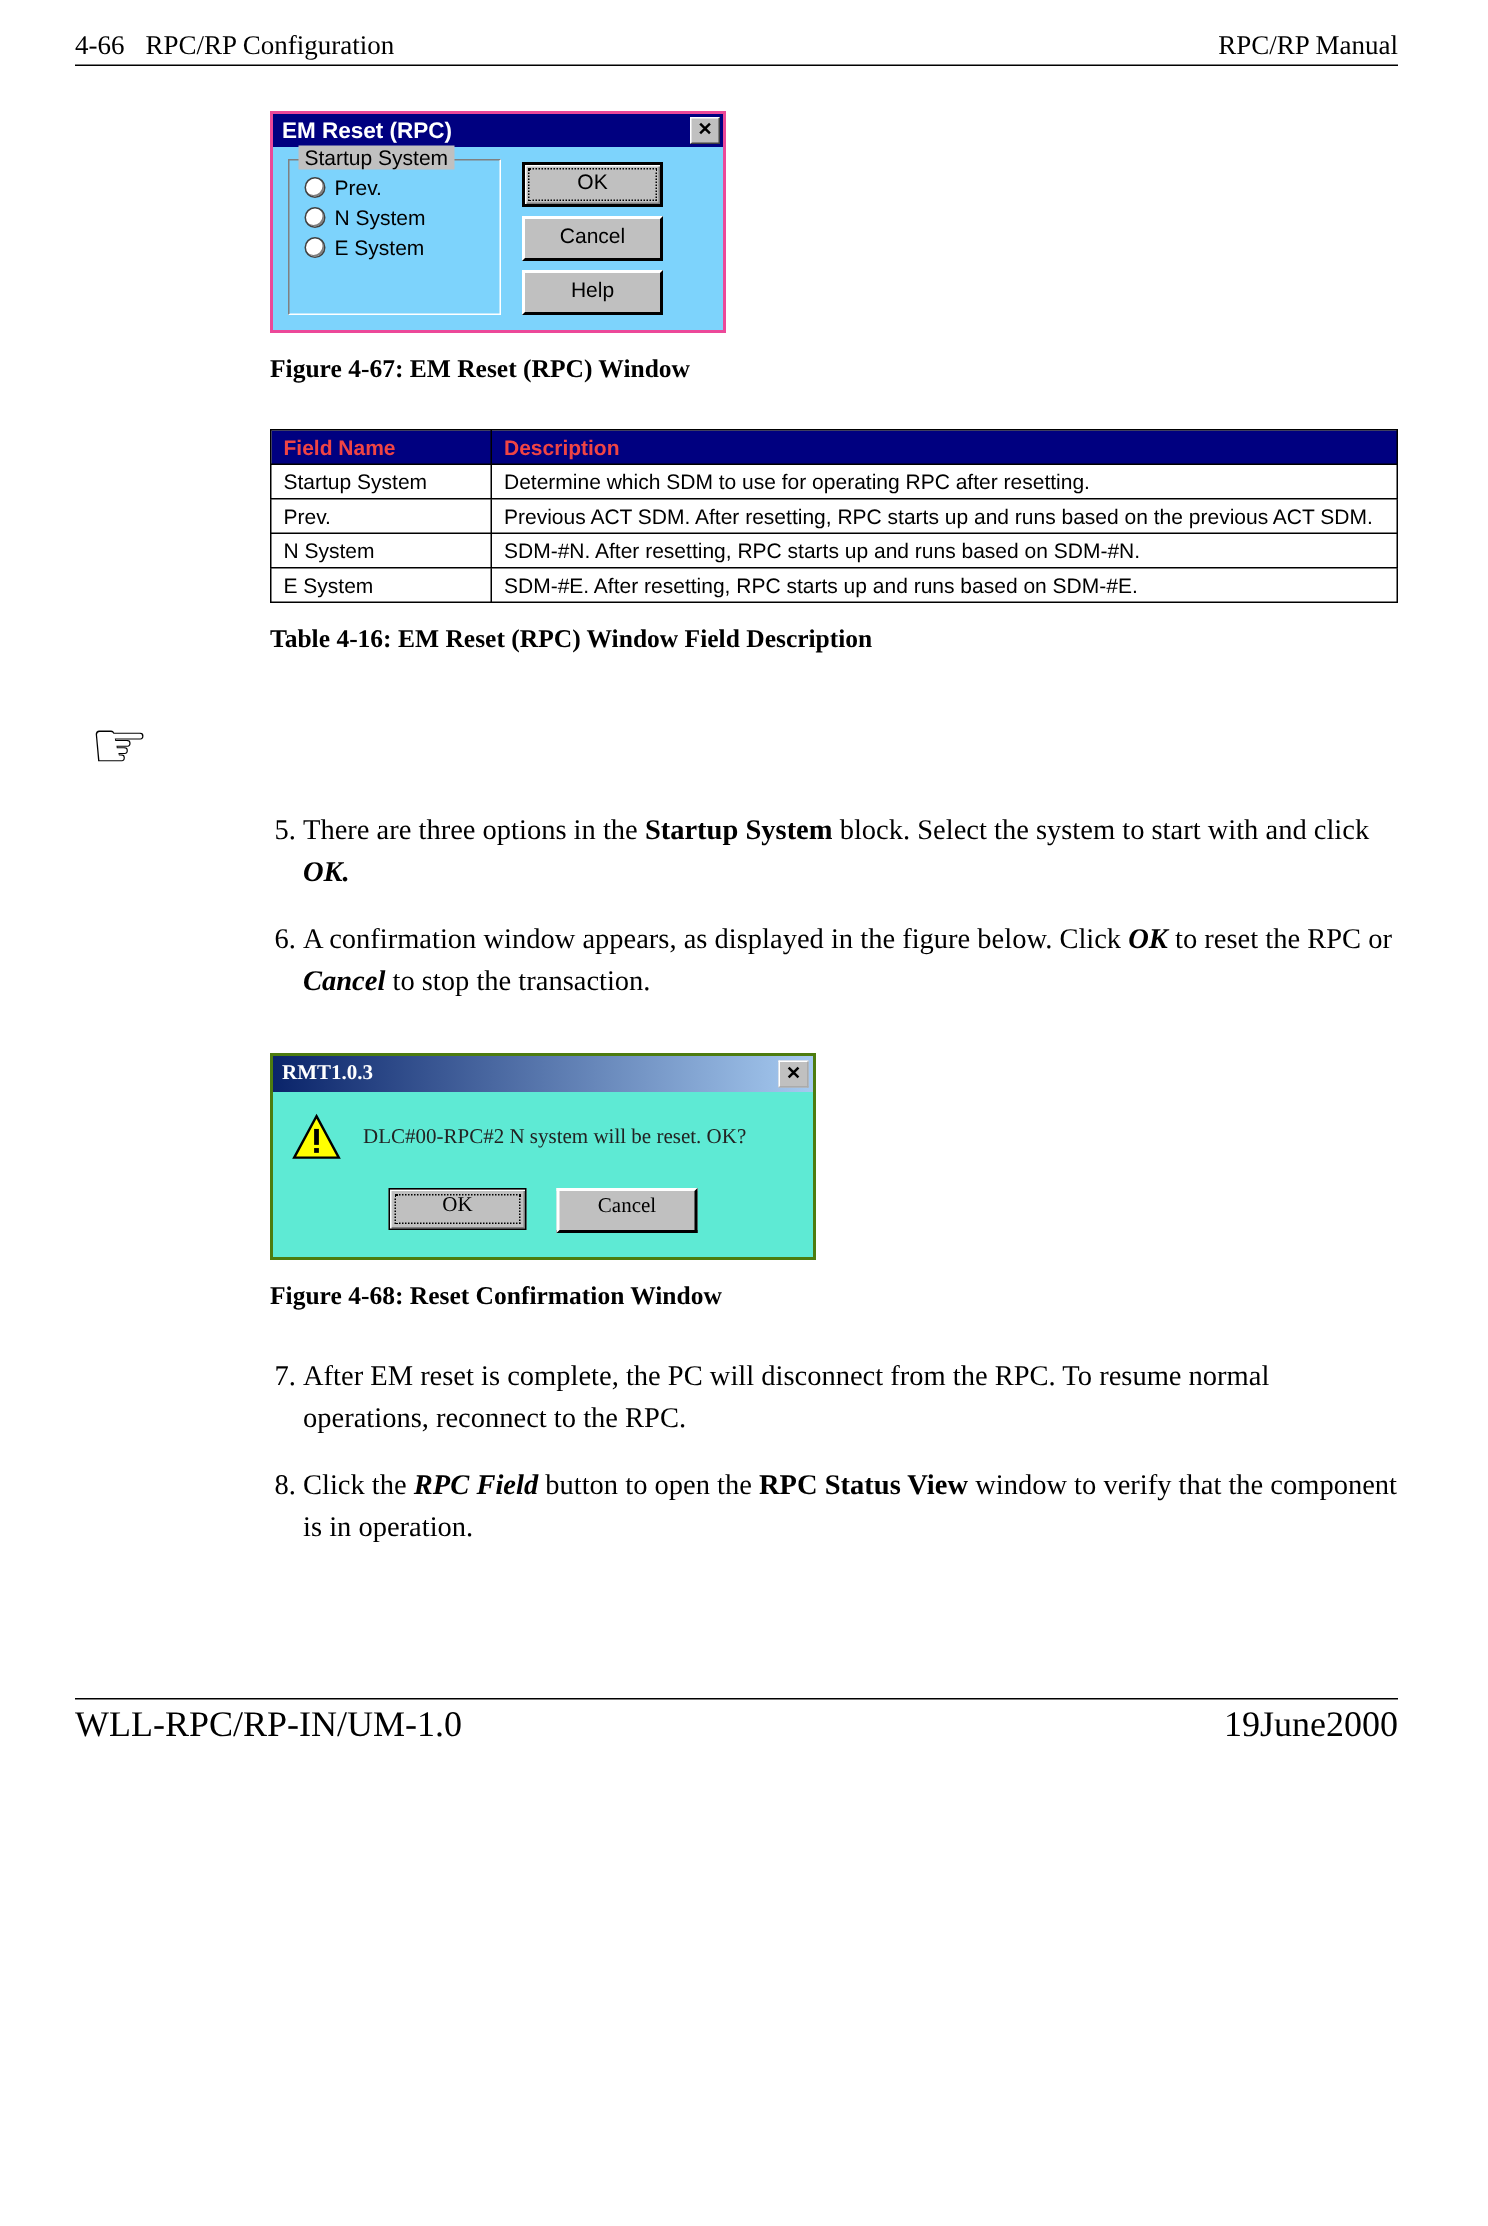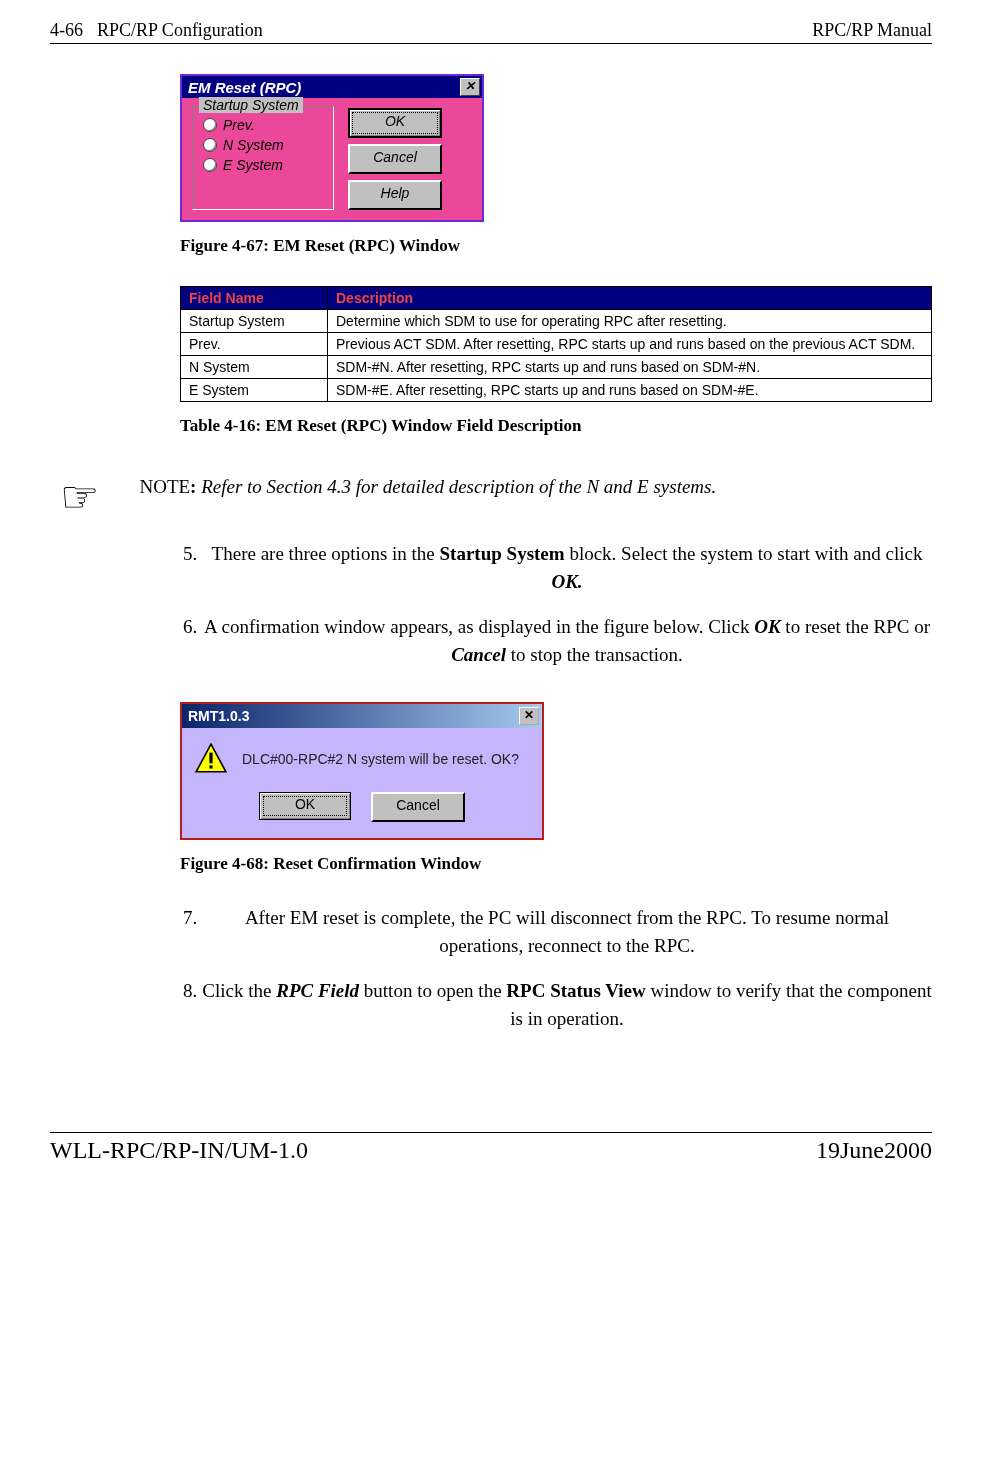--- a/index.html
+++ b/index.html
@@ -22,24 +22,23 @@
     padding-bottom: 2px;
     margin-bottom: 30px;
   }
   .hdr .left { display:flex; gap:14px;}
   .content {
     margin-left: 130px;
   }
   
   .win95 {
     display:inline-block;
-    border: 2px solid #6d28d9;
-    background:#ec4899;
+    border: 2px solid #ec4899;
+    background:#7dd3fc;
     font-family: Arial, sans-serif;
-    font-style: italic;
   }
   .win95 .titlebar {
     background:#000080;
     color:#fff;
     display:flex;
     justify-content:space-between;
     align-items:center;
     padding:2px 2px 2px 6px;
     font-size:15px;
     font-weight:bold;
@@ -103,25 +102,25 @@
     border:1px solid #000;
     padding:3px 8px;
     vertical-align:top;
   }
   table.ft td.fn{width:130px;}
   .note-row{display:flex;align-items:flex-start;gap:40px;margin:40px 0 20px -120px;}
   .note-row .hand{font-size:44px;line-height:1;}
   .note-text{font-size:19px;}
   .note-text .nl{font-style:italic;}
   ol.steps{font-size:19px;line-height:1.45;margin:0 0 0 -4px;padding-left:26px;}
-  ol.steps li{margin-bottom:18px;text-align:center;}
+  ol.steps li{margin-bottom:18px;}
   
   .confirm{
-    display:inline-block;border:2px solid #b91c1c;background:#c4b5fd;
-    font-family:Liberation Sans, sans-serif;
+    display:inline-block;border:2px solid #4d7c0f;background:#5eead4;
+    font-family:Liberation Serif, serif;
     width:360px;
   }
   .confirm .tb{
     background:linear-gradient(to right,#0a246a,#a6caf0);
     color:#fff;font-weight:bold;font-size:14px;
     display:flex;justify-content:space-between;align-items:center;
     padding:3px 3px 3px 6px;
   }
   .confirm .tb .xbtn{background:#c0c0c0;border:1px outset #fff;width:18px;height:16px;color:#000;text-align:center;font-size:12px;line-height:14px;}
   .confirm .bd{padding:14px 12px 6px 12px;}
@@ -210,24 +209,20 @@
         <td>SDM-#E.  After resetting, RPC starts up and runs based on SDM-#E.</td>
       </tr>
     </tbody>
       </table>
 
     <div class="caption">Table 4-16: EM Reset (RPC) Window Field Description</div>
 
     
     <div class="note-row">
       <div class="hand">☞</div>
-      <div class="note-text">
-        <span>NOTE</span><b>:</b>
-        <span class="nl">Refer to Section 4.3 for detailed description of the N and E systems.</span>
-      </div>
     </div>
 
     
     <ol class="steps" start="5">
       <li>
         <span>There are three options in the </span><b>Startup System</b><span> block.  Select the system to start with and click </span><b><i>OK.</i></b>
       </li>
       <li>
         <span>A confirmation window appears, as displayed in the figure below.  Click </span><b><i>OK</i></b><span> to reset the RPC or </span><b><i>Cancel</i></b><span> to stop the transaction.</span>
       </li>

